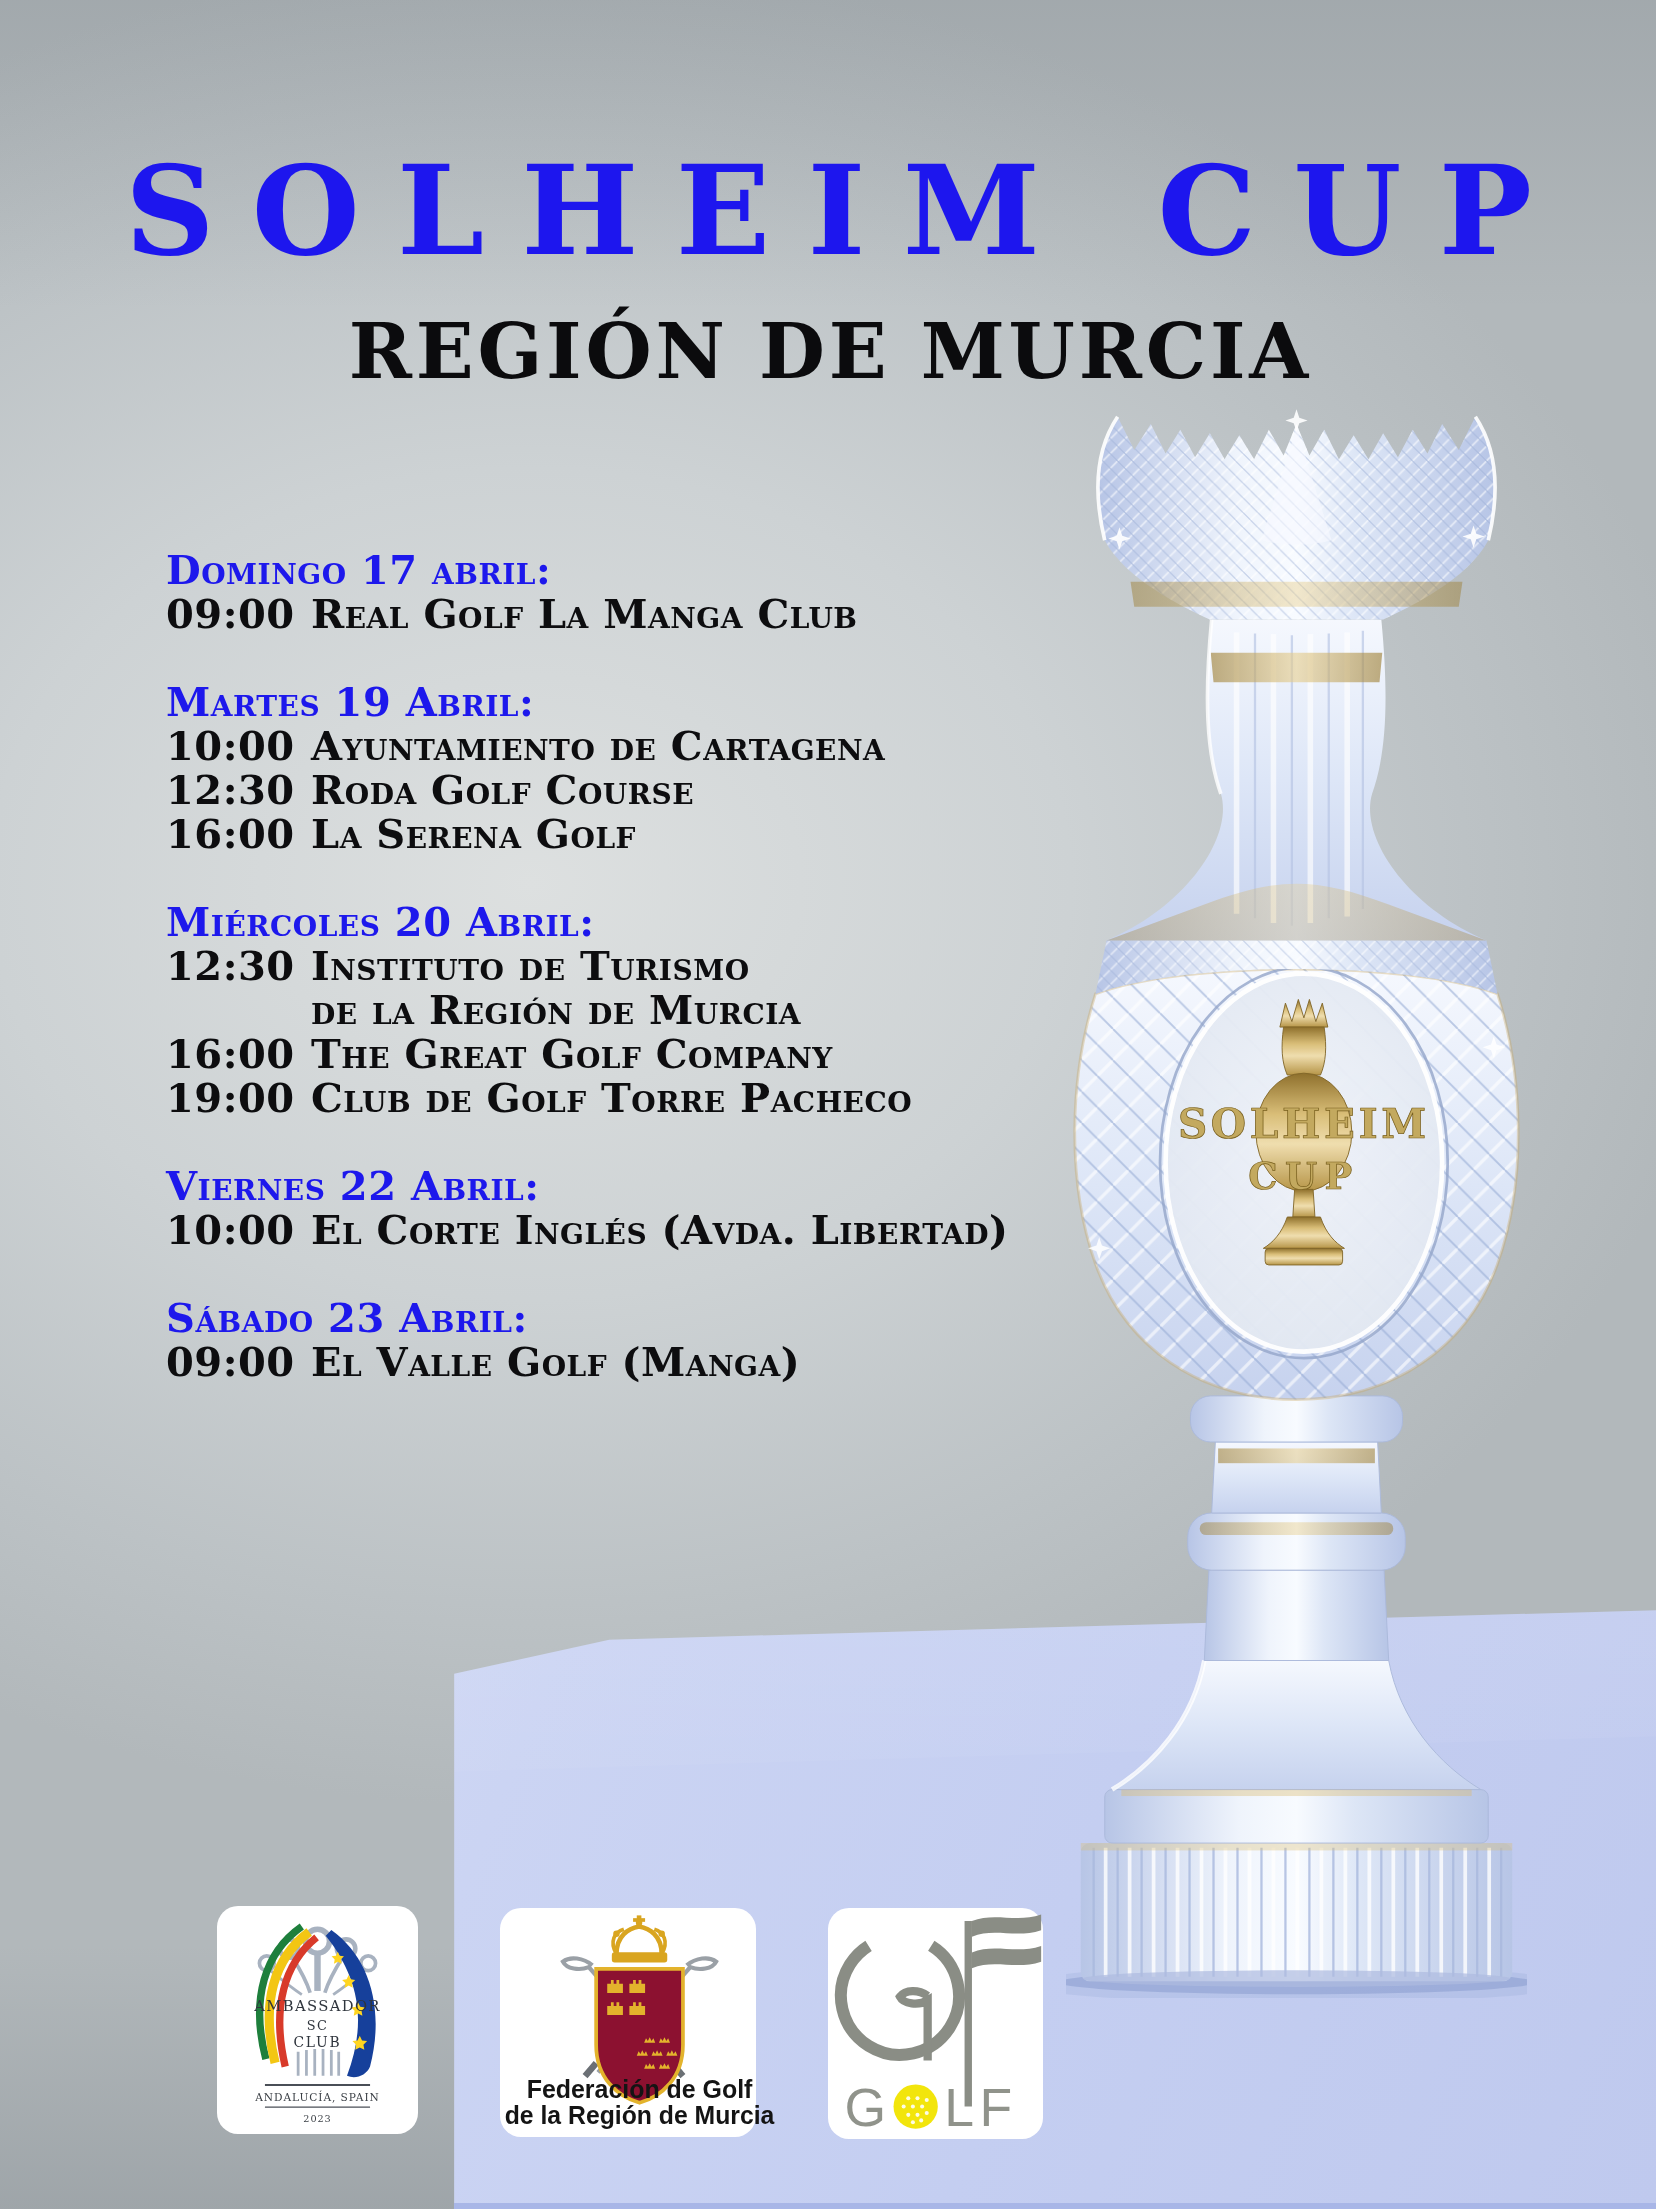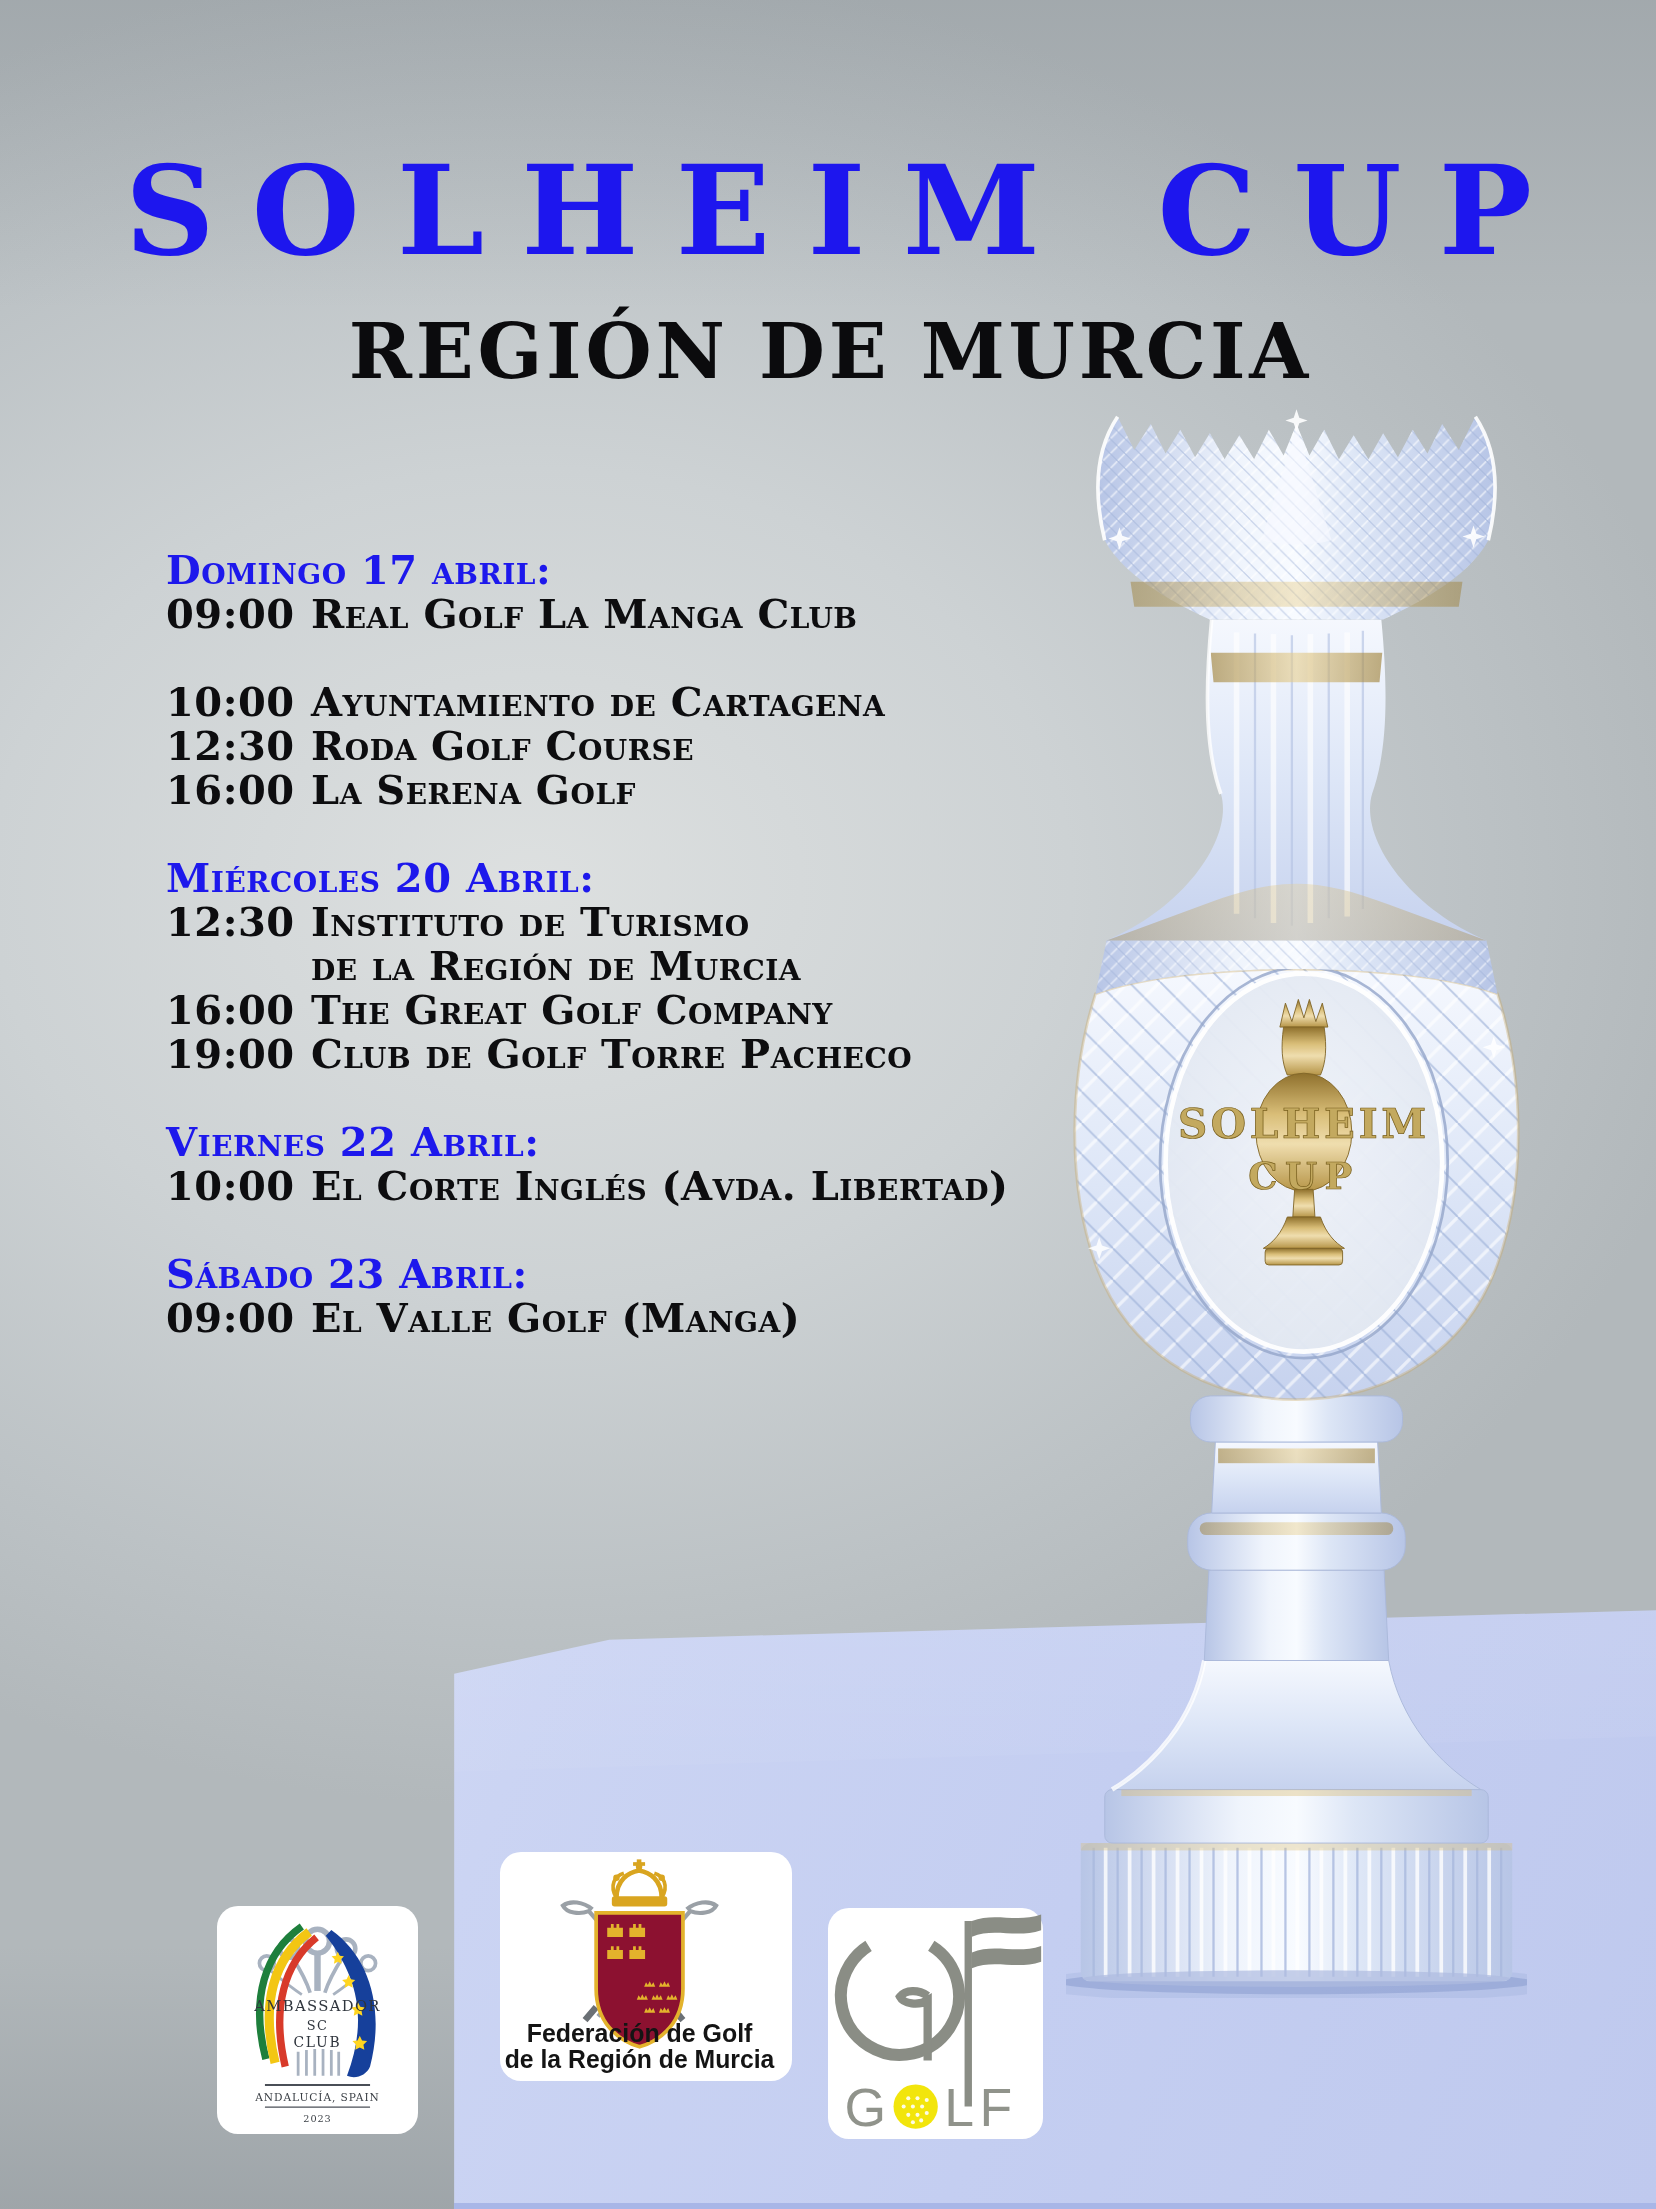--- a/index.html
+++ b/index.html
@@ -54,20 +54,21 @@
 
   <div class="title">SOLHEIM CUP</div>
   <div class="subtitle">REGIÓN DE MURCIA</div>
 
   <div class="schedule" id="schedule">
       <div class="sched-group">
         <div class="sched-day">Domingo 17 abril:</div>
         <div class="sched-line"><span class="sched-time">09:00</span><span>Real Golf La Manga Club</span></div>
       </div>
       <div class="sched-group">
+        <div class="sched-day">Martes 19 Abril:</div>
         <div class="sched-line"><span class="sched-time">10:00</span><span>Ayuntamiento de Cartagena</span></div>
         <div class="sched-line"><span class="sched-time">12:30</span><span>Roda Golf Course</span></div>
         <div class="sched-line"><span class="sched-time">16:00</span><span>La Serena Golf</span></div>
       </div>
       <div class="sched-group">
         <div class="sched-day">Miércoles 20 Abril:</div>
         <div class="sched-line"><span class="sched-time">12:30</span><span>Instituto de Turismo</span></div>
         <div class="sched-line"><span class="sched-time"></span><span>de la Región de Murcia</span></div>
         <div class="sched-line"><span class="sched-time">16:00</span><span>The Great Golf Company</span></div>
         <div class="sched-line"><span class="sched-time">19:00</span><span>Club de Golf Torre Pacheco</span></div>
@@ -240,21 +241,21 @@
       <text x="109" y="114" font-size="16" text-anchor="middle" letter-spacing="1.5" fill="#2f353d">AMBASSADOR</text>
       <text x="109" y="134" font-size="14" text-anchor="middle" letter-spacing="1.5" fill="#2f353d">SC</text>
       <text x="109" y="153" font-size="15" text-anchor="middle" letter-spacing="2" fill="#2f353d">CLUB</text>
       <path d="M52,194 H166" stroke="#4a4f57" stroke-width="2"></path>
       <text x="109" y="211" font-size="11.5" text-anchor="middle" letter-spacing="1" fill="#3a3f45">ANDALUCÍA, SPAIN</text>
       <path d="M52,218 H166" stroke="#4a4f57" stroke-width="1.5"></path>
       <text x="109" y="234" font-size="10.5" text-anchor="middle" letter-spacing="1" fill="#3a3f45">2023</text>
     </svg>
   </div>
 
-  <div class="logo-box" style="left:500px;top:1852px;width:292px;height:229px">
+  <div class="logo-box" style="left:500px;top:1908px;width:256px;height:229px">
     <svg width="280" height="229" viewBox="0 0 303 248">
       <g stroke="#9aa0a6" stroke-width="4.5" fill="none">
         <path d="M100,62 C90,54 76,52 68,58 C72,66 86,68 96,64 L196,178"></path>
         <path d="M202,62 C212,54 226,52 234,58 C230,66 216,68 206,64 L106,178"></path>
         <path d="M186,168 L198,182 M104,168 L92,182" stroke-width="7" stroke="#6b7075"></path>
       </g>
       <g>
         <rect x="148" y="8" width="5" height="11" fill="#d9a520"></rect>
         <rect x="144" y="11" width="13" height="4" fill="#d9a520"></rect>
         <path d="M126,50 C126,30 139,22 150.5,20 C162,22 175,30 175,50" stroke="#d9a520" stroke-width="5" fill="none"></path>

